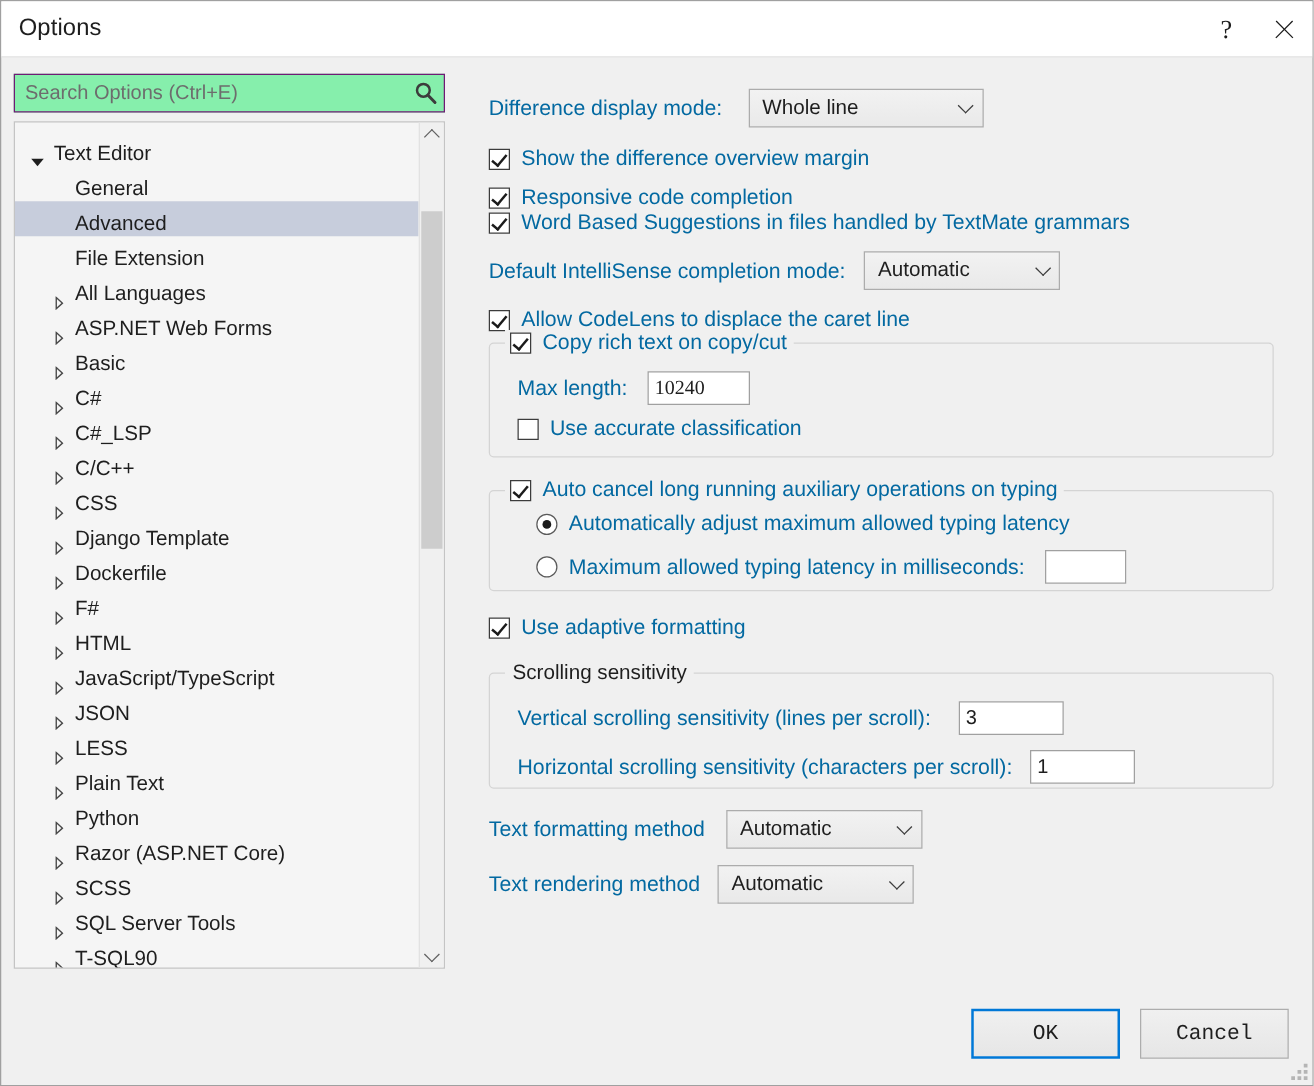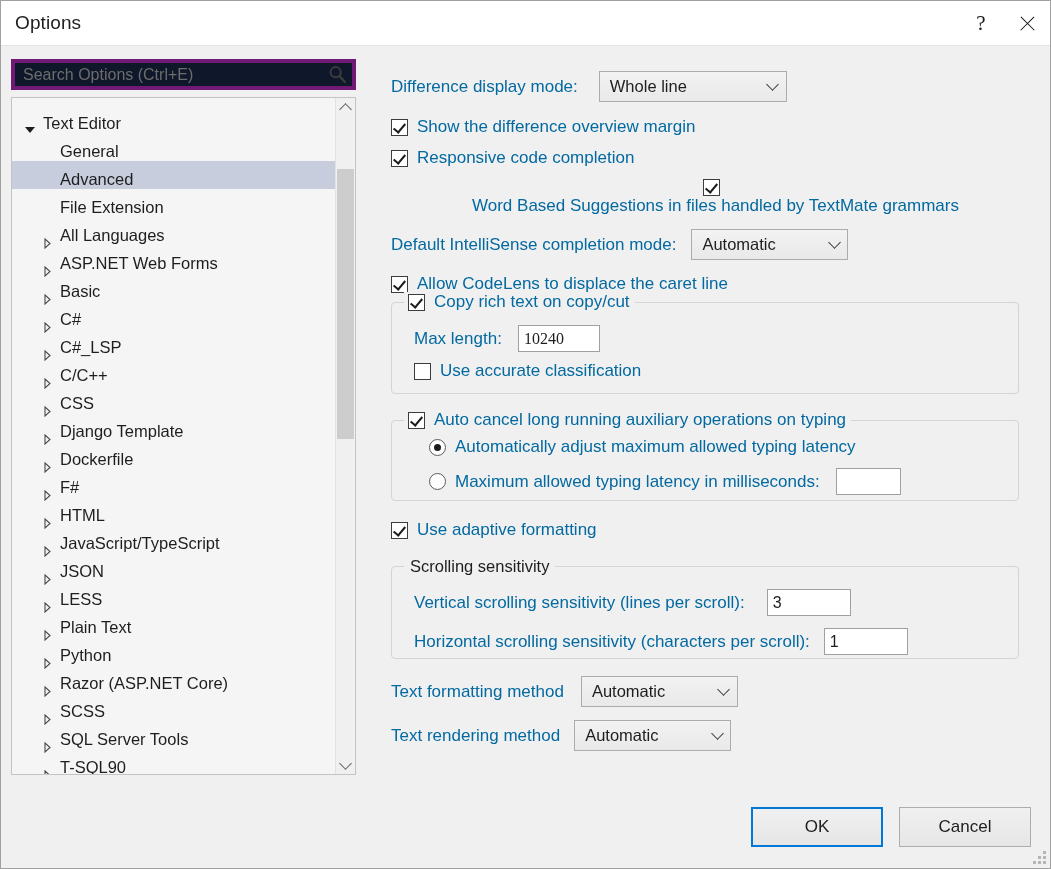--- a/index.html
+++ b/index.html
@@ -82,22 +82,22 @@
     background: #e4e4e4;
   }
 
   
   .searchbox {
     position: absolute;
     left: 10px; top: 58px;
     width: 345px;
     height: 31px;
     box-sizing: border-box;
-    background: #0f172a;
-    border: 4px solid #701a75;
+    background: #86efac;
+    border: 1px solid #701a75;
     display: flex;
     align-items: center;
   }
   .search-input {
     border: 0;
     outline: none;
     background: transparent;
     font-family: "Liberation Sans", sans-serif;
     font-size: 16px;
     color: #6d6d6d;
@@ -330,25 +330,25 @@
     font-size: 16.5px;
     color: #1e1e1e;
     height: 20px;
     line-height: 20px;
     white-space: nowrap;
   }
 
   
   .btn {
     box-sizing: border-box;
-    width: 132px;
+    width: 119px;
     height: 40px;
     background: linear-gradient(#f0f0f0, #e6e6e6);
     border: 1px solid #adadad;
-    font-family: Liberation Sans, sans-serif;
+    font-family: Liberation Mono, monospace;
     font-size: 17px;
     color: #1e1e1e;
     cursor: default;
     display: flex;
     align-items: center;
     justify-content: center;
   }
   .btn.default { border: 2px solid #0078d7; }
   .btn-bar {
     position: absolute;
@@ -602,21 +602,21 @@
     </div>
 
     <div class="cb-row" style="margin-top:15px;">
       <span class="cb checked"></span>
       <span class="lbl">Show the difference overview margin</span>
     </div>
     <div class="cb-row" style="margin-top:11px;">
       <span class="cb checked"></span>
       <span class="lbl">Responsive code completion</span>
     </div>
-    <div class="cb-row" style="margin-top:11px;flex-direction:column;">
+    <div class="cb-row" style="">
       <span class="cb checked"></span>
       <span class="lbl">Word Based Suggestions in files handled by TextMate grammars</span>
     </div>
 
     <div class="row" style="height:31px; margin-top:13px;">
       <span class="lbl">Default IntelliSense completion mode:</span>
       <div class="combo" style="width:157px; margin-left:15px;">
         <span class="cv">Automatic</span>
         <span class="caret">
           <span class="caret-glyph"></span>

